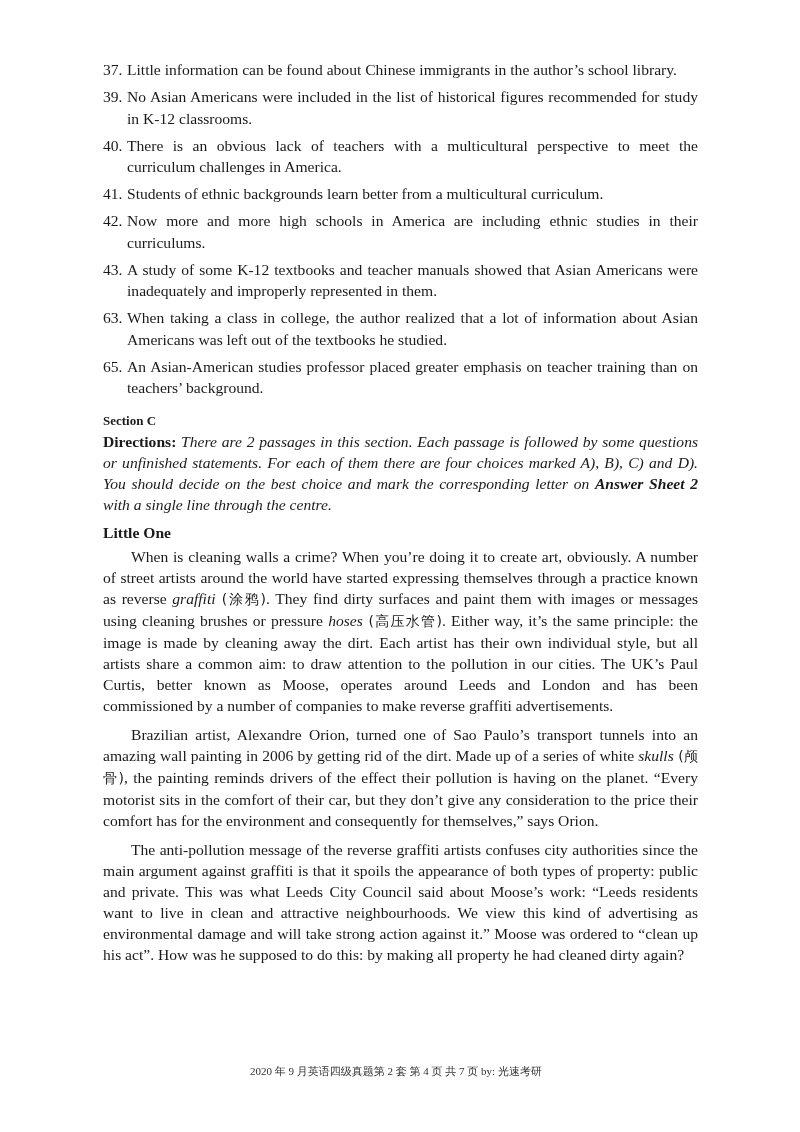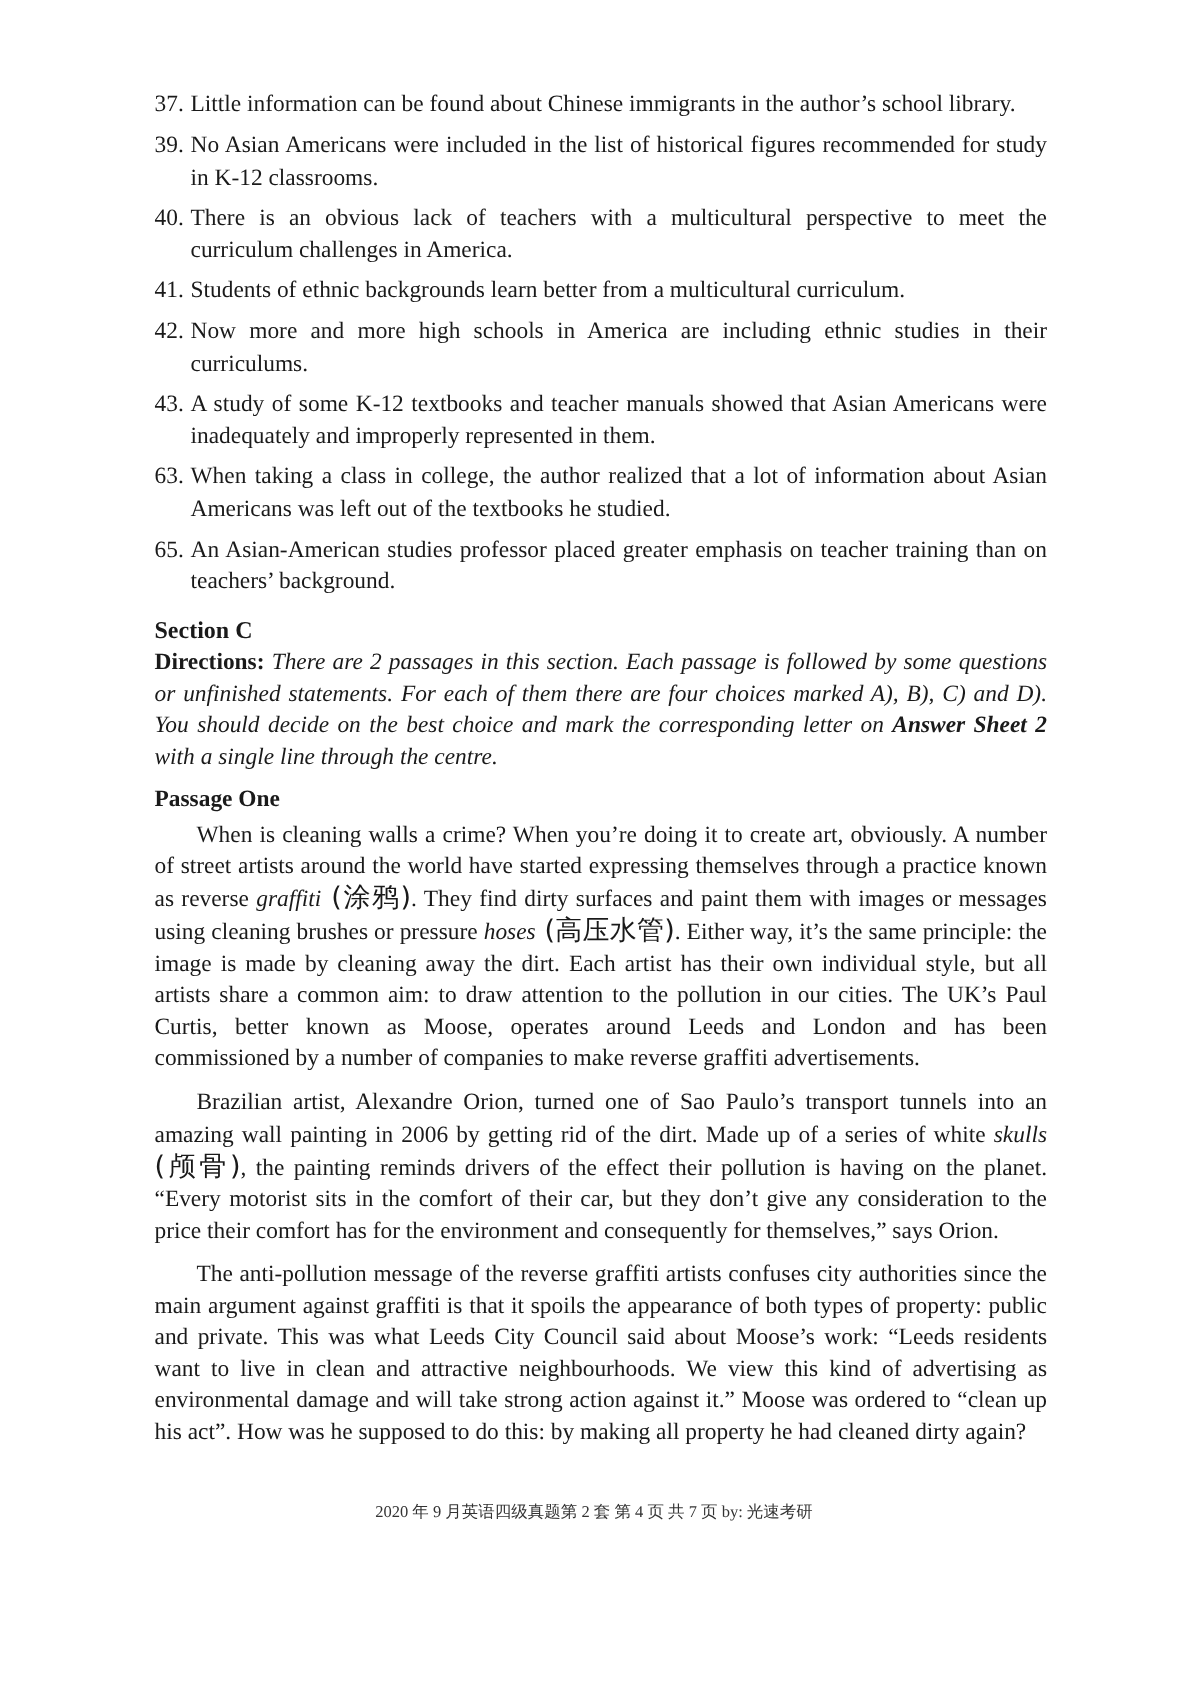--- a/index.html
+++ b/index.html
@@ -8,36 +8,36 @@
     font-family: "Liberation Serif", "DejaVu Serif", serif;
     color: #1a1a1a;
   }
   .page { position: absolute; left: 103px; top: 59px; width: 595px; }
   .q {
     font-size: 15.6px; line-height: 21.5px;
     display: flex; text-align: justify; margin-bottom: 5.5px;
   }
   .q .num { flex: 0 0 24px; }
   .q .txt { flex: 1; text-align: justify; text-align-last: left; }
-  .section-title { font-weight: bold; font-size: 16px; line-height: 20px; margin-top: 12px; }
+  .section-title { font-weight: bold; font-size: 13px; line-height: 20px; margin-top: 12px; }
   .directions { font-size: 15.6px; line-height: 21px; text-align: justify; }
   .directions .lbl { font-weight: bold; font-style: normal; }
   .directions .it { font-style: italic; }
   .directions .bi { font-weight: bold; font-style: italic; }
   .passage-title { font-weight: bold; font-size: 15.6px; line-height: 20px; margin-top: 8px; }
   .passage-sub { font-weight: bold; font-size: 15.6px; line-height: 20px; margin-top: 6px; }
   .para {
     font-size: 15.6px; line-height: 21px; text-align: justify; text-indent: 28px;
     margin: 0 0 8px 0;
   }
   .para.first { margin-top: 3px; }
   .it { font-style: italic; }
-  .cn { font-family: "DejaVu Sans", sans-serif; font-size: 18px; }
+  .cn { font-family: "DejaVu Sans", sans-serif; font-size: 14px; }
   .footer {
-    position: absolute; top: 1000px; left: 0; width: 792px; text-align: center;
+    position: absolute; top: 1064px; left: 0; width: 792px; text-align: center;
     font-size: 11px; color: #333;
   }
 </style>
 </head>
 <body>
 
 <div class="page">
 
   <div>
     <div class="q">
@@ -70,21 +70,21 @@
     </div>
     <div class="q">
       <span class="num">65.</span>
       <span class="txt">An Asian-American studies professor placed greater emphasis on teacher training than on teachers’ background.</span>
     </div>
   </div>
 
   <div class="section-title">Section C</div>
   <div class="directions"><span class="lbl">Directions:</span><span class="it"> There are 2 passages in this section. Each passage is followed by some questions or unfinished statements. For each of them there are four choices marked A), B), C) and D). You should decide on the best choice and mark the corresponding letter on </span><span class="bi">Answer Sheet 2</span><span class="it"> with a single line through the centre.</span></div>
 
-  <div class="passage-title">Passage One</div>
+  <div class="passage-title">Little One</div>
 
   <p class="para first"><span>When is cleaning walls a crime? When you’re doing it to create art, obviously. A number of street artists around the world have started expressing themselves through a practice known as reverse </span><span class="it">graffiti</span><span class="cn"> (涂鸦)</span><span>. They find dirty surfaces and paint them with images or messages using cleaning brushes or pressure </span><span class="it">hoses</span><span class="cn"> (高压水管)</span><span>. Either way, it’s the same principle: the image is made by cleaning away the dirt. Each artist has their own individual style, but all artists share a common aim: to draw attention to the pollution in our cities. The UK’s Paul Curtis, better known as Moose, operates around Leeds and London and has been commissioned by a number of companies to make reverse graffiti advertisements.</span></p>
 
   <p class="para"><span>Brazilian artist, Alexandre Orion, turned one of Sao Paulo’s transport tunnels into an amazing wall painting in 2006 by getting rid of the dirt. Made up of a series of white </span><span class="it">skulls</span><span class="cn"> (颅骨)</span><span>, the painting reminds drivers of the effect their pollution is having on the planet. “Every motorist sits in the comfort of their car, but they don’t give any consideration to the price their comfort has for the environment and consequently for themselves,” says Orion.</span></p>
 
   <p class="para">The anti-pollution message of the reverse graffiti artists confuses city authorities since the main argument against graffiti is that it spoils the appearance of both types of property: public and private. This was what Leeds City Council said about Moose’s work: “Leeds residents want to live in clean and attractive neighbourhoods. We view this kind of advertising as environmental damage and will take strong action against it.” Moose was ordered to “clean up his act”. How was he supposed to do this: by making all property he had cleaned dirty again?</p>
 </div>
 
 <div class="footer">2020 年 9 月英语四级真题第 2 套  第  4  页  共  7  页  by:  光速考研</div>
 

